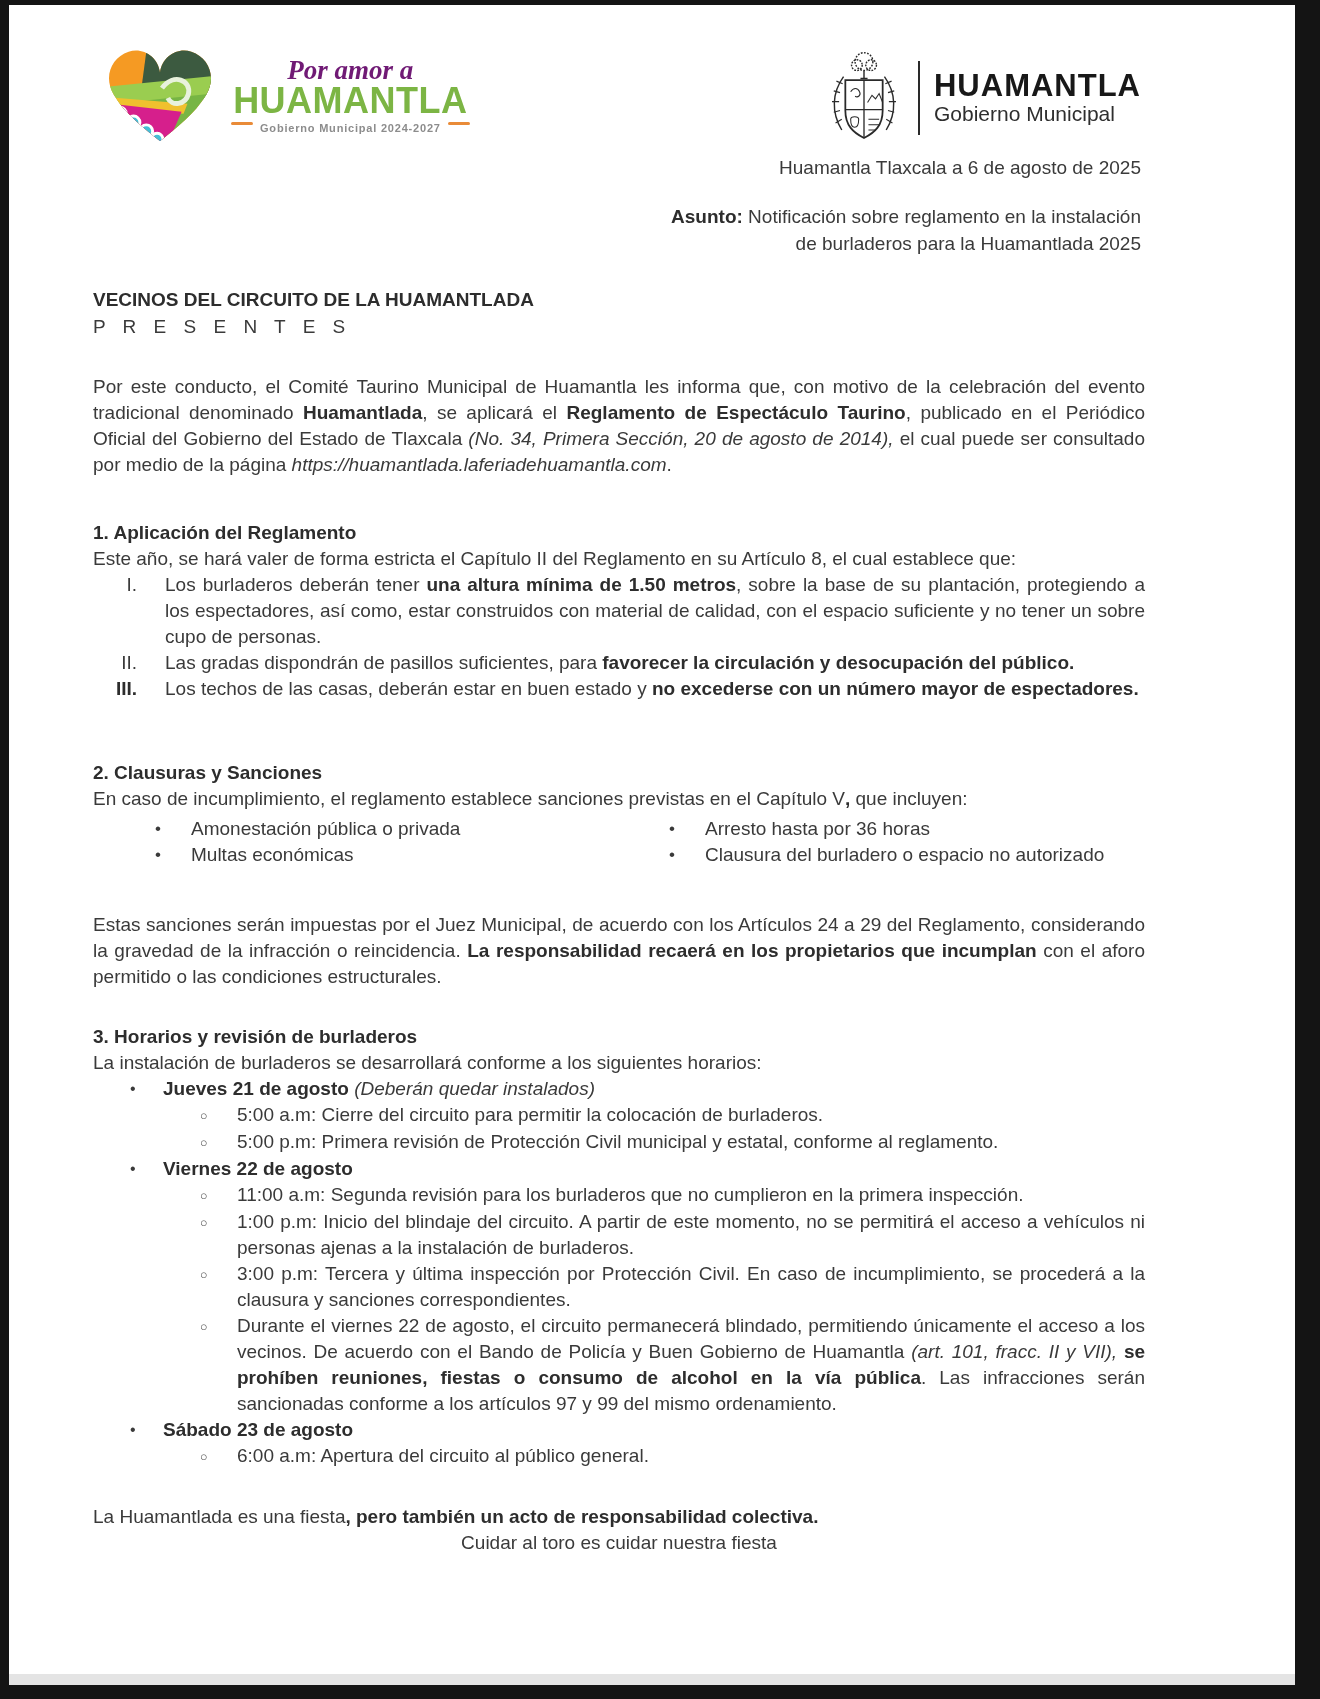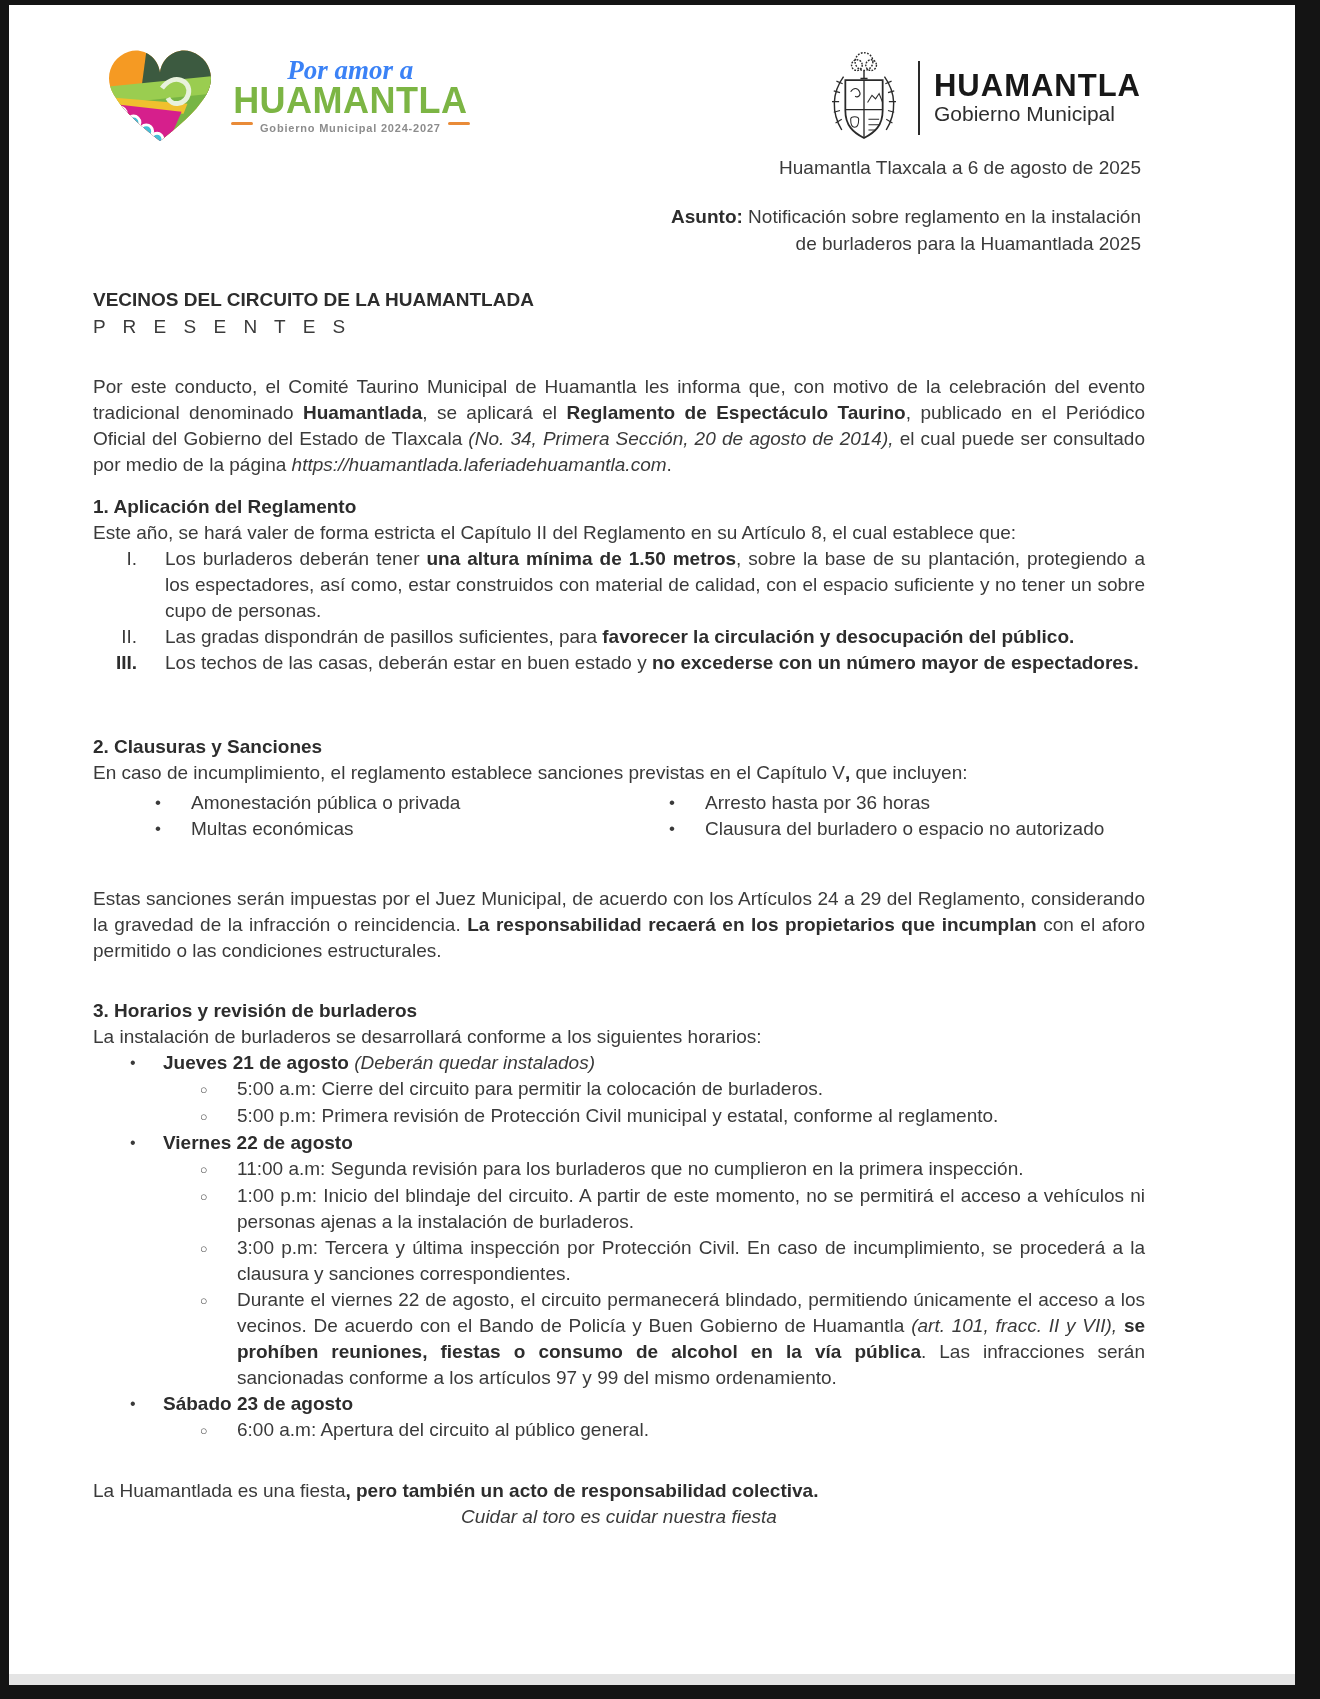--- a/index.html
+++ b/index.html
@@ -15,40 +15,40 @@
     color:#3a3a3a;font-size:19px;line-height:26px;
     border-bottom:11px solid #e4e4e4;
     overflow:hidden;
   }
   b,.bold{font-weight:700;color:#2d2d2d;}
   
   .header{display:flex;justify-content:space-between;align-items:flex-start;height:104px;}
   .logo-left{display:flex;align-items:center;gap:12px;margin-left:8px;}
   .ll-text{display:flex;flex-direction:column;align-items:center;}
   .ll-tagline{font-family:"Liberation Serif",serif;font-style:italic;font-weight:700;
-    color:#3b82f6;font-size:27px;line-height:28px;}
+    color:#701a75;font-size:27px;line-height:28px;}
   .ll-name{font-size:36px;font-weight:800;color:#7cb544;letter-spacing:.5px;line-height:34px;}
   .ll-sub{display:flex;align-items:flex-start;gap:7px;margin-top:4px;
     font-size:11px;font-weight:700;letter-spacing:.8px;color:#8c8c8c;line-height:12px;}
   .ll-dash{width:22px;height:3px;background:#e98b38;border-radius:2px;}
   .logo-right{display:flex;align-items:center;gap:14px;margin-right:4px;margin-top:2px;}
   .lr-divider{width:2px;height:74px;background:#2a2a2a;}
   .lr-text{display:flex;flex-direction:column;}
   .lr-name{font-size:31px;font-weight:800;color:#181818;letter-spacing:1px;line-height:32px;}
   .lr-sub{font-size:21px;color:#2e2e2e;line-height:24px;}
   
   .date{ text-align:right;margin-top:6px;margin-right:4px;}
   .subject{text-align:right;margin-top:22px;margin-right:4px;line-height:27px;}
   .addressee{margin-top:30px;}
   .addr-1{font-weight:700;color:#2d2d2d;}
   .addr-2{letter-spacing:6px;margin-top:1px;}
   
   .para{text-align:justify;}
   .intro{margin-top:34px;}
-  .sec-h{font-weight:700;color:#2d2d2d;margin-top:16px;}
+  .sec-h{font-weight:700;color:#2d2d2d;margin-top:42px;}
   .sec-h.s2{margin-top:58px;}
   .sec-h.s3{margin-top:34px;}
   
   .ritem{display:flex;}
   .rnum{flex:0 0 44px;text-align:right;}
   .rtxt{flex:1;padding-left:28px;text-align:justify;}
   
   .san-grid{display:grid;grid-template-columns:1fr 1fr;margin-top:4px;}
   .b-item{display:flex;}
   .b-item.left{padding-left:62px;}
@@ -57,21 +57,21 @@
   .s2-para{margin-top:44px;}
   
   .day{display:flex;}
   .day-dot{flex:0 0 33px;margin-left:37px;font-size:16px;}
   .day-title{flex:1;}
   .subitem{display:flex;}
   .sub-dot{flex:0 0 37px;margin-left:107px;font-size:12.5px;color:#4a4a4a;padding-top:1px;}
   .sub-txt{flex:1;text-align:justify;}
   .closing{margin-top:28px;}
   .motto{margin-top:34px;text-align:left;}
-  .motto-2{font-style:italic;text-align:center;}
+  .motto-2{text-align:center;}
 </style>
 </head>
 <body>
 
 <div class="page">
 
   <div class="header">
     <div class="logo-left">
       <svg width="118" height="100" viewBox="0 0 120 102">
         <defs>

